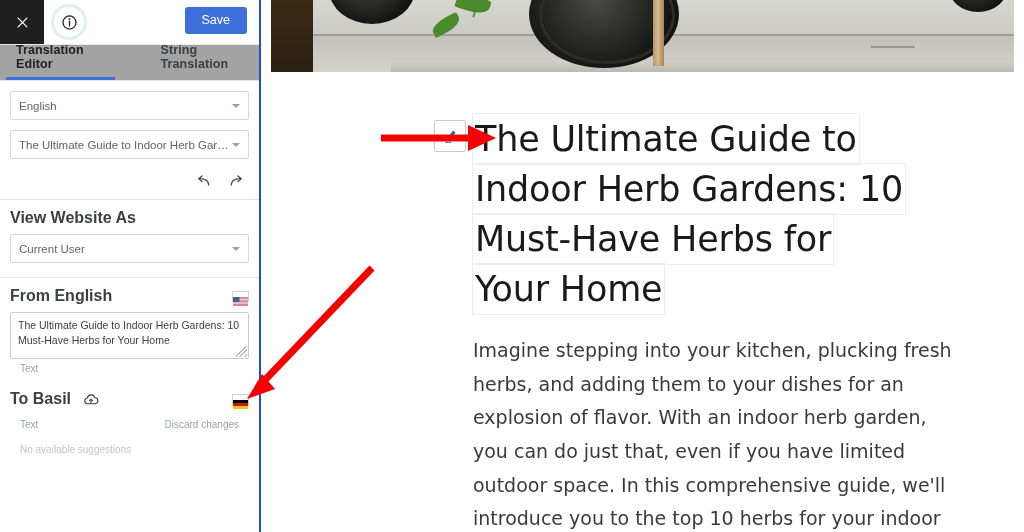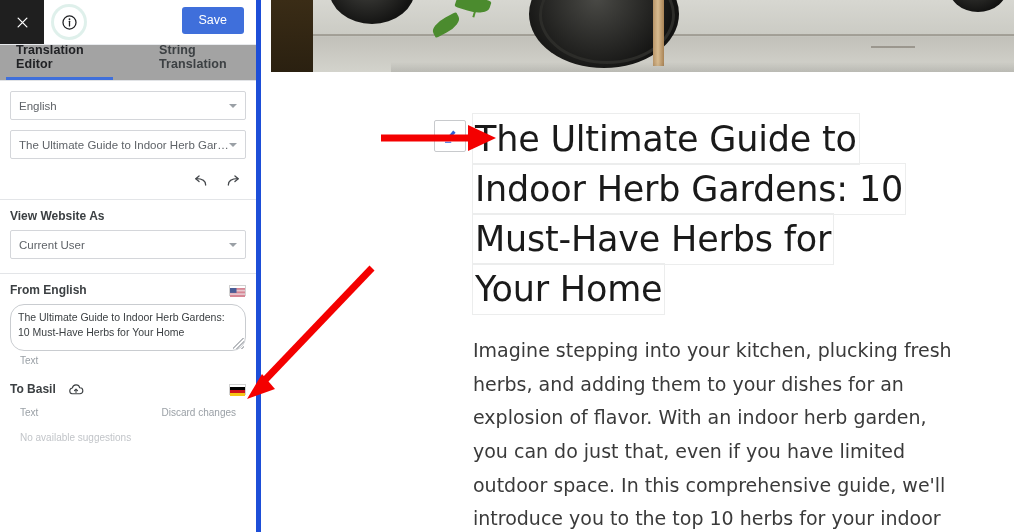--- a/index.html
+++ b/index.html
@@ -6,21 +6,21 @@
   body{
     width:1024px;height:532px;overflow:hidden;
     font-family:"Liberation Sans","DejaVu Sans",sans-serif;
     background:#ffffff;position:relative;
   }
   .app{position:absolute;inset:0;display:flex;}
 
   
   .sidebar{
     width:261px;height:532px;background:#ffffff;
-    border-right:5px solid #1d4ed8;box-sizing:border-box;
+    border-right:2px solid #1d4ed8;box-sizing:border-box;
     position:relative;flex:0 0 261px;
   }
   .topbar{height:44px;display:flex;align-items:center;position:relative;
     border-bottom:1px solid #e8eaed;background:#fff;}
   .close-sq{width:44px;height:44px;background:#1f1f1f;display:flex;
     align-items:center;justify-content:center;cursor:pointer;flex:0 0 44px;}
   .close-sq svg{display:block;}
   .info-btn{width:30px;height:30px;margin-left:10px;border-radius:50%;
     display:flex;align-items:center;justify-content:center;cursor:pointer;
     box-shadow:0 0 0 3px rgba(150,205,190,.30);background:#fff;}
@@ -47,28 +47,28 @@
   .select .caret{margin-left:auto;width:0;height:0;border-left:4px solid transparent;
     border-right:4px solid transparent;border-top:4px solid #9aa0a6;}
   .select .txt{white-space:nowrap;overflow:hidden;text-overflow:ellipsis;max-width:215px;}
 
   .undo-row{display:flex;justify-content:flex-end;gap:14px;padding:2px 12px 8px 0;}
   .icon-btn{width:20px;height:20px;display:flex;align-items:center;justify-content:center;cursor:pointer;}
 
   .divider{height:1px;background:#e3e5e8;}
 
   .block{padding:9px 10px 4px 10px;}
-  .block-title{font-size:12px;font-weight:700;color:#3c4043;margin:0 0 7px 0;
+  .block-title{font-size:16px;font-weight:700;color:#3c4043;margin:0 0 7px 0;
     display:flex;align-items:center;}
   .flag{width:17px;height:11px;margin-left:auto;border:1px solid rgba(0,0,0,.18);
     box-sizing:border-box;}
   .cloud{margin-left:12px;display:flex;align-items:center;cursor:pointer;}
 
   .ta{
-    border:1px solid #c9ccd0;border-radius:14px;background:#fff;
+    border:1px solid #c9ccd0;border-radius:2px;background:#fff;
     padding:5px 7px 8px 7px;font-size:10.5px;line-height:1.45;color:#3c4043;
     position:relative;min-height:32px;cursor:text;
   }
   .ta .grip{position:absolute;right:1px;bottom:1px;width:11px;height:11px;
     background:
       linear-gradient(135deg,transparent 0 42%,#b9bcc0 42% 52%,transparent 52% 100%),
       linear-gradient(135deg,transparent 0 62%,#b9bcc0 62% 72%,transparent 72% 100%),
       linear-gradient(135deg,transparent 0 82%,#b9bcc0 82% 92%,transparent 92% 100%);
   }
   .spell{

